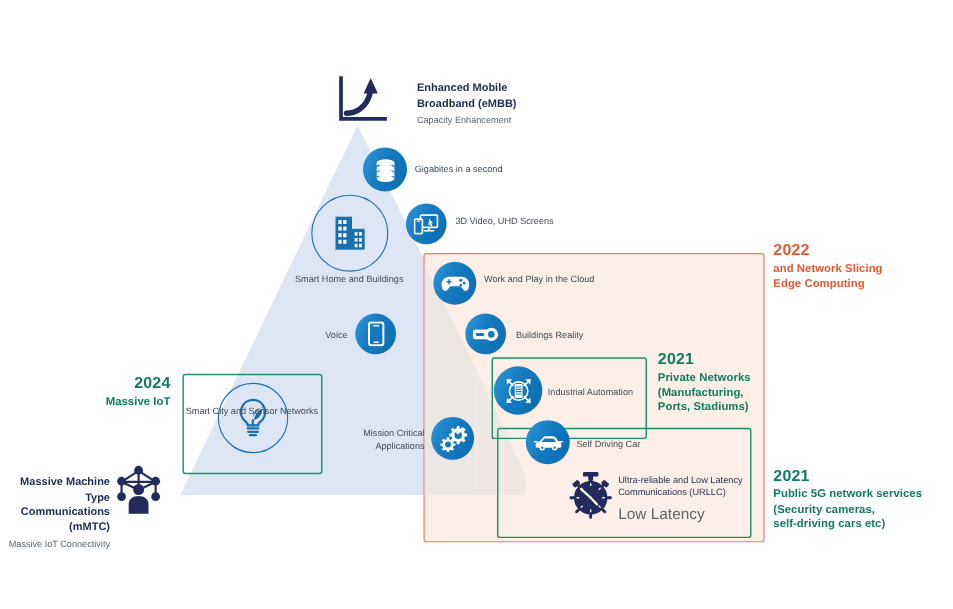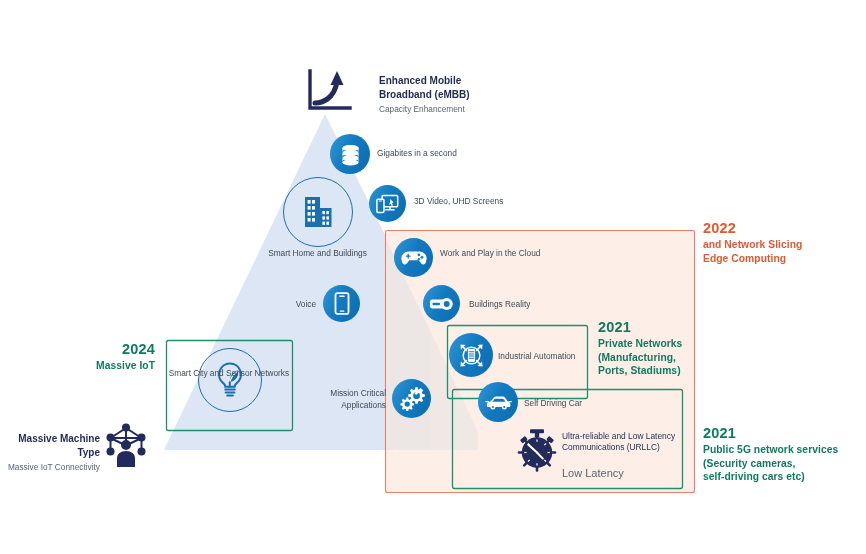--- a/index.html
+++ b/index.html
@@ -35,21 +35,21 @@
   .orange .yr,.orange .tl{color:#e05a33;}
 
   
   .cap{position:absolute;line-height:1.35;}
   .cap .t1{color:#1f2a52;font-weight:bold;font-size:10px;}
   .cap .t2{color:#5a6470;font-size:8.3px;margin-top:3px;}
   .cap.right{text-align:right;}
 
   .urlbl{position:absolute;line-height:1.35;}
   .urlbl .t1{color:#1f2a52;font-weight:normal;font-size:8.4px;}
-  .urlbl .t2{color:#5a6470;font-size:11px;margin-top:12px;}
+  .urlbl .t2{color:#5a6470;font-size:14px;margin-top:4px;}
 </style>
 </head>
 <body>
 
 <div id="stage">
 
   <svg class="layer" id="svg-base" viewBox="0 0 866 554">
 
     <polygon points="325,114 492,450 164,450" fill="#dde6f4"></polygon>
 
@@ -307,20 +307,21 @@
   <div class="layer" id="labels">
 
     <div class="cap" style="left:379px;top:74px;width:150px;">
       <div class="t1">Enhanced Mobile</div>
       <div class="t1">Broadband (eMBB)</div>
       <div class="t2">Capacity Enhancement</div>
     </div>
 
     <div class="cap right" style="left:0px;top:432px;width:100px;">
       <div class="t1">Massive Machine Type</div>
+      <div class="t1">Communications (mMTC)</div>
       <div class="t2">Massive IoT Connectivity</div>
     </div>
 
     <div class="ntxt" style="left:377px;top:148px;">Gigabites in a second</div>
     <div class="ntxt" style="left:414px;top:196px;">3D Video, UHD Screens</div>
     <div class="ntxt center" style="left:254px;top:248px;width:127px;">Smart Home and Buildings</div>
     <div class="ntxt right" style="left:272px;top:299px;width:44px;">Voice</div>
     <div class="ntxt" style="left:440px;top:248px;">Work and Play in the Cloud</div>
     <div class="ntxt" style="left:469px;top:299px;">Buildings Reality</div>
     <div class="ntxt right" style="left:318px;top:388px;width:68px;line-height:1.4;">

